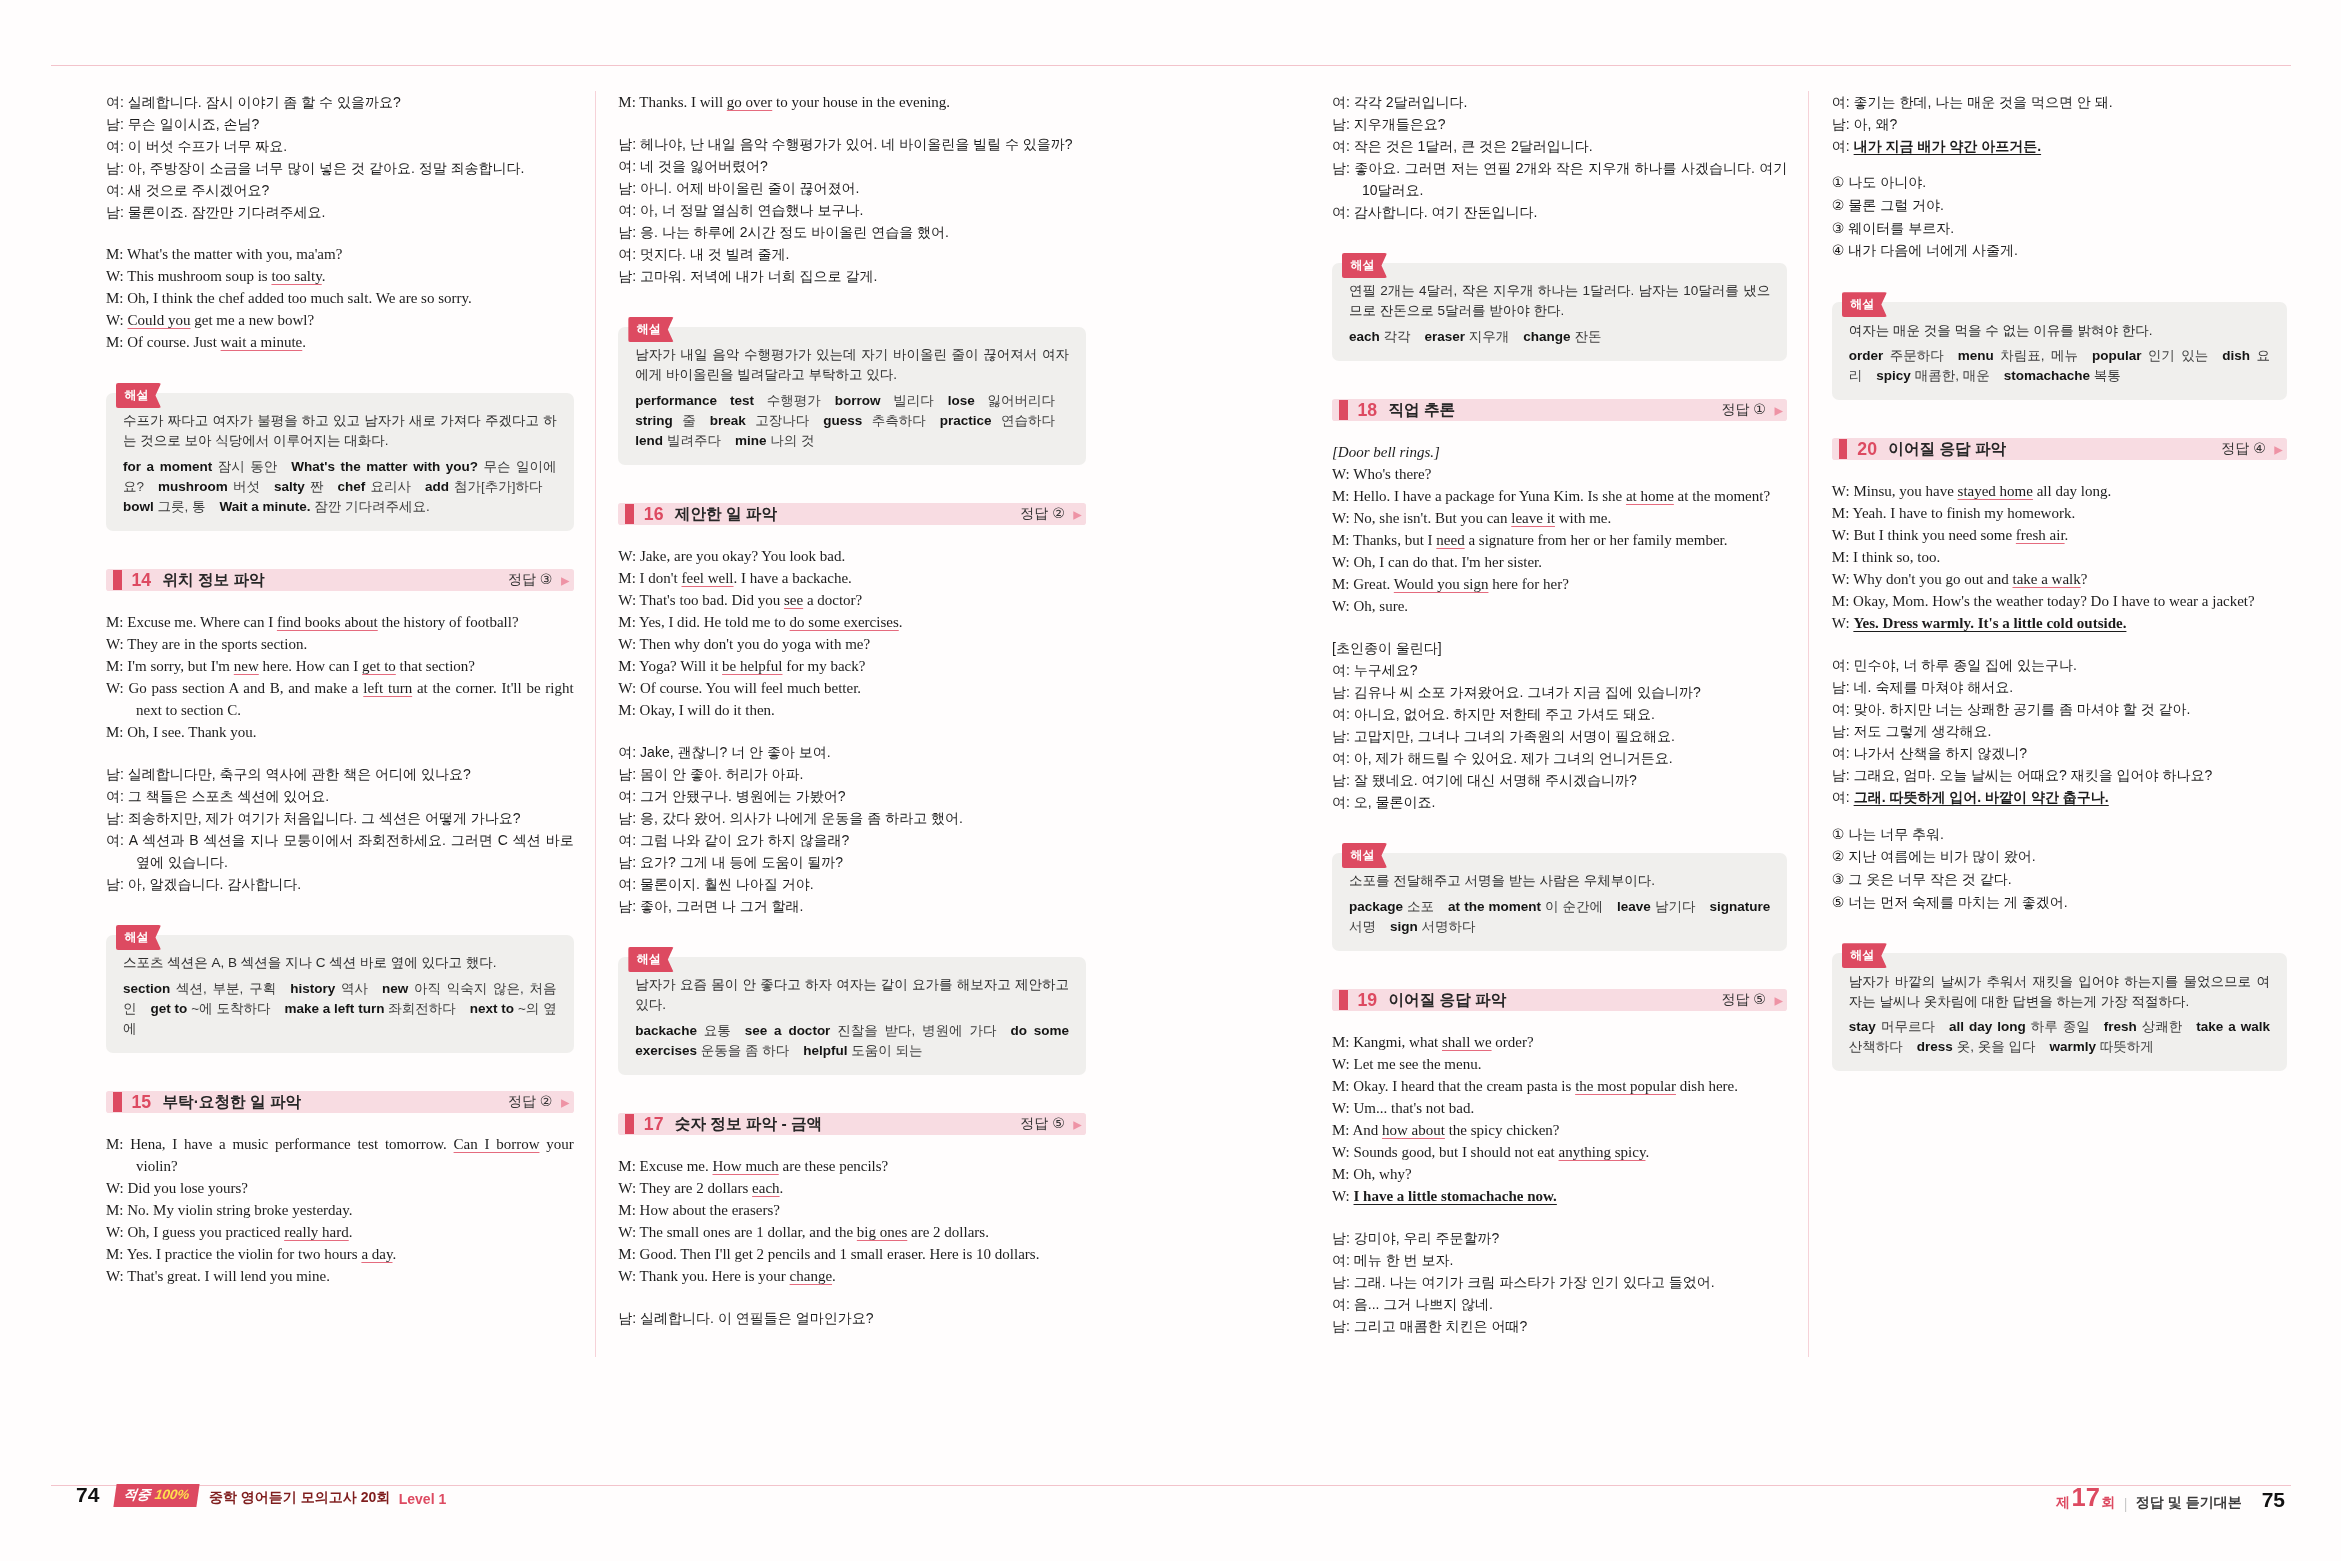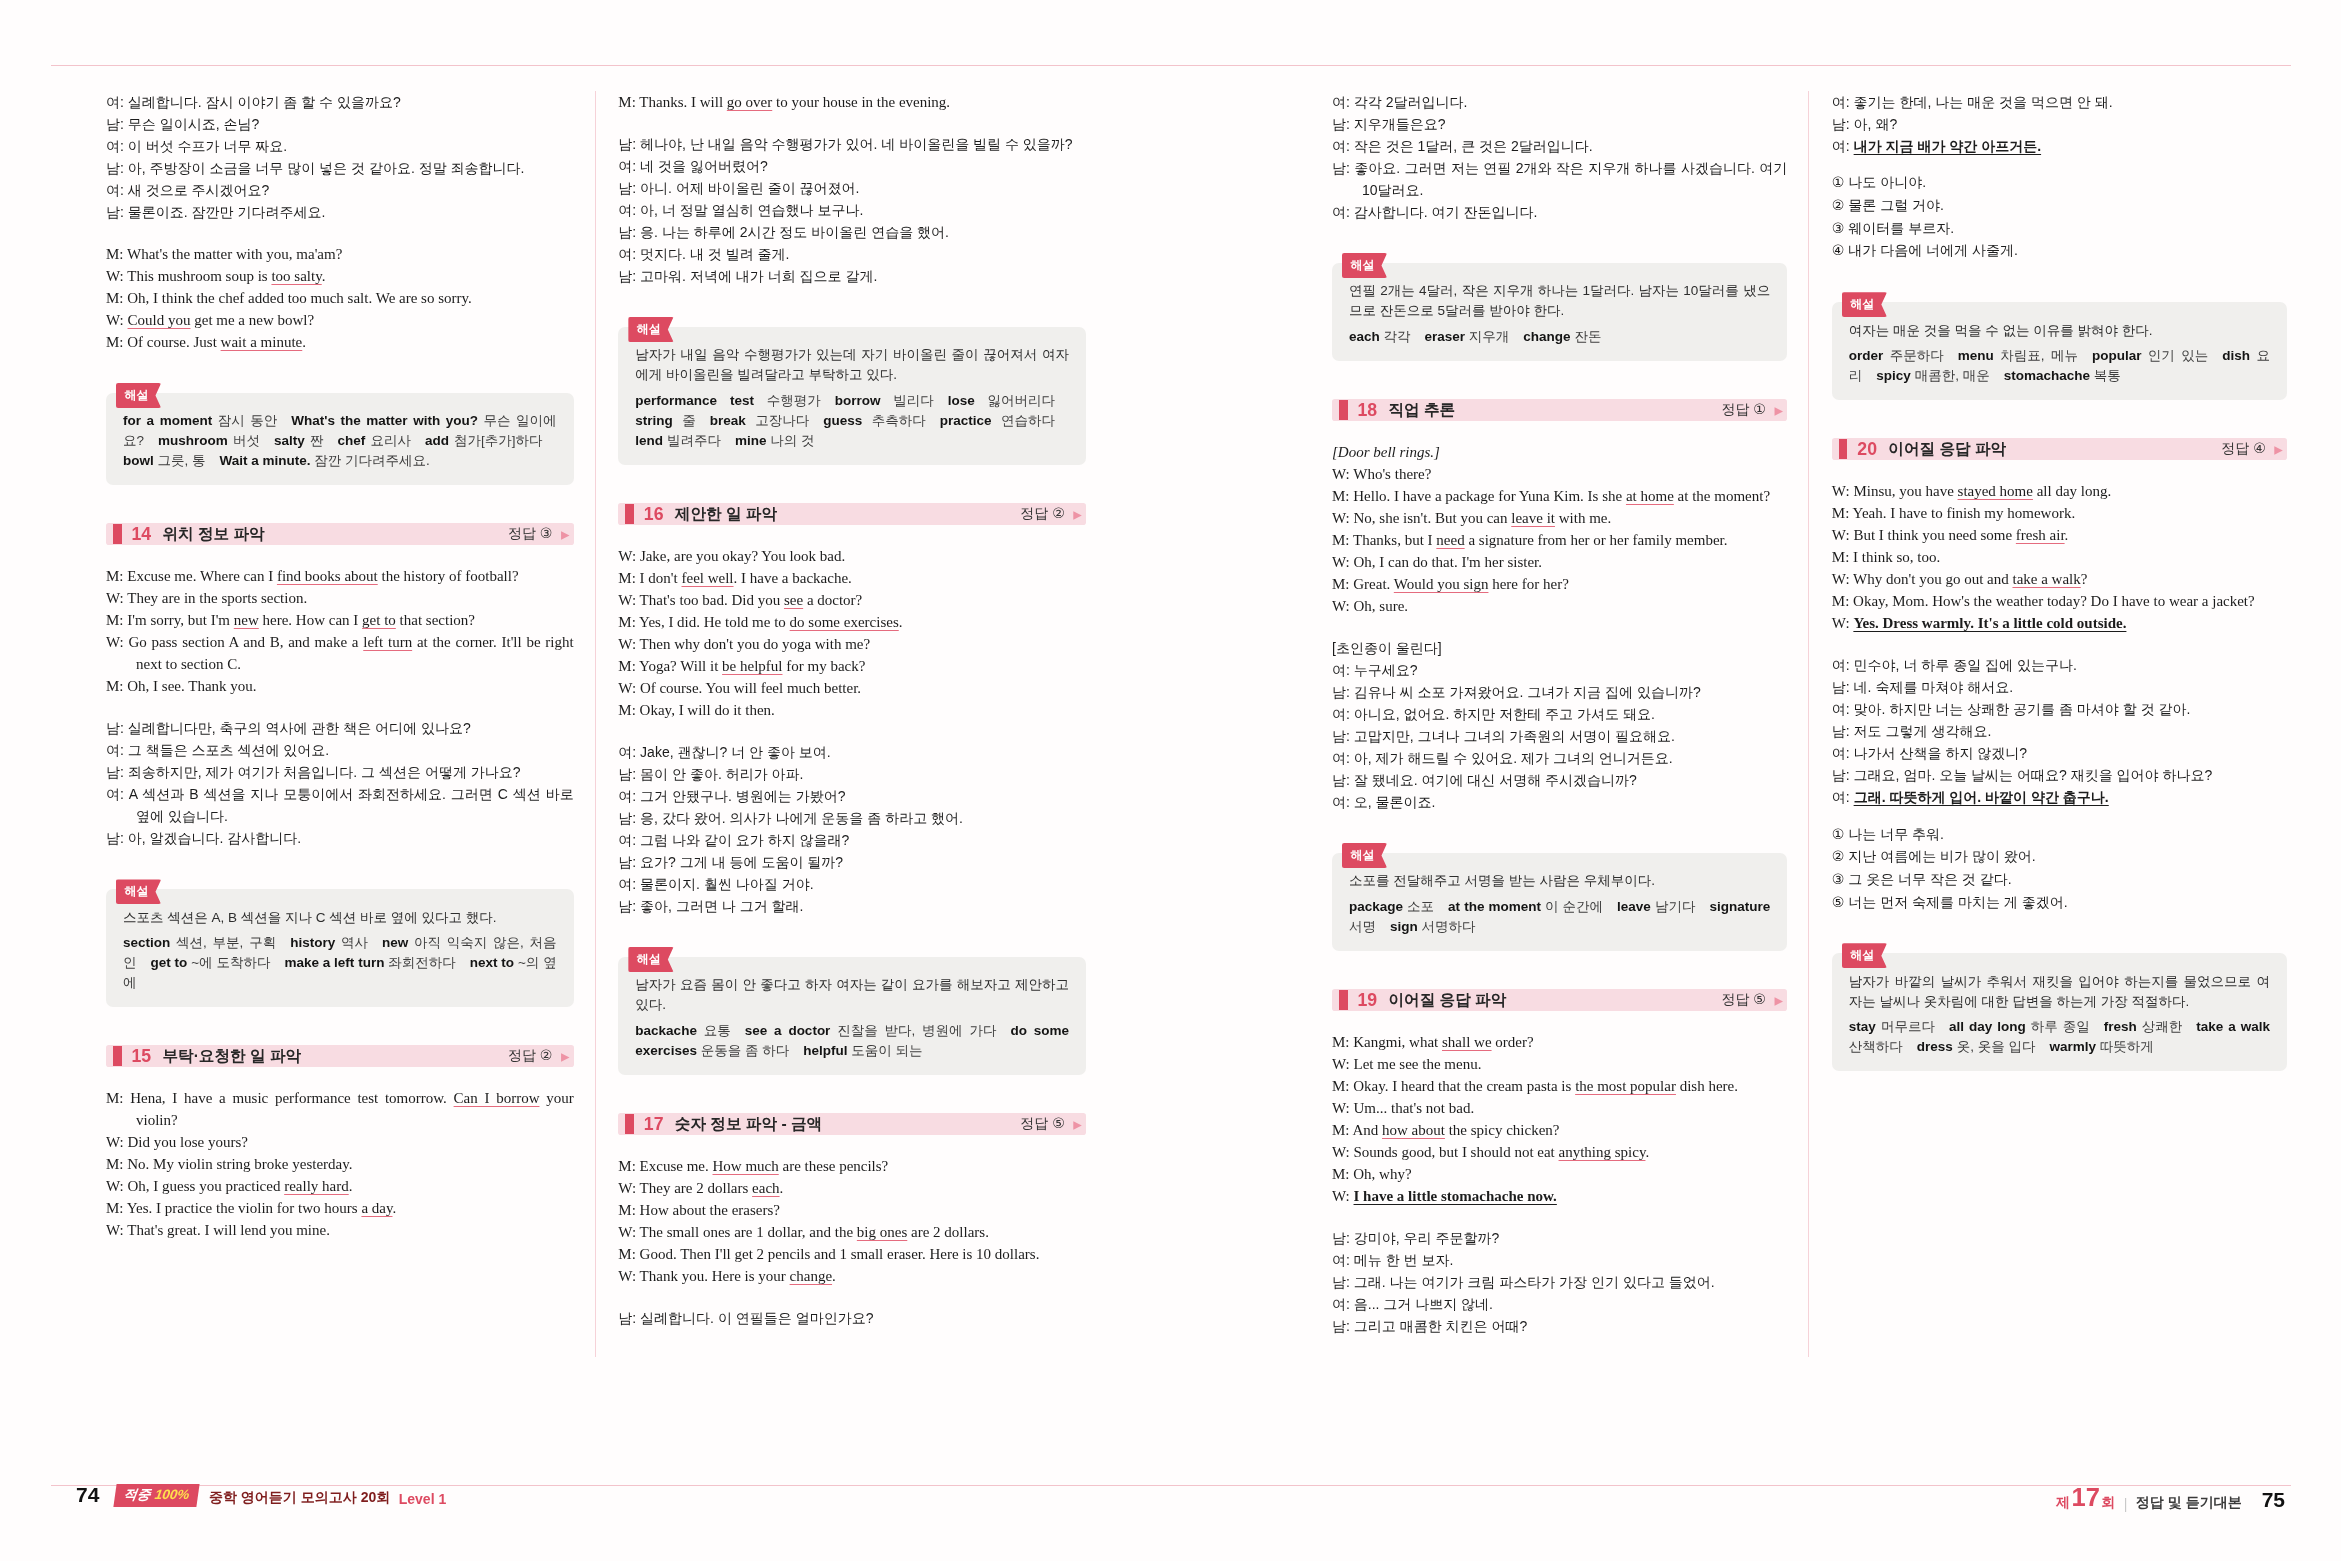--- a/index.html
+++ b/index.html
@@ -67,20 +67,21 @@
         </div>
         <div class="dialog en">
           <div class="line"><span class="spk">M:</span> What's the matter with you, ma'am?</div>
           <div class="line"><span class="spk">W:</span> This mushroom soup is <span class="u">too salty</span>.</div>
           <div class="line"><span class="spk">M:</span> Oh, I think the chef added too much salt. We are so sorry.</div>
           <div class="line"><span class="spk">W:</span> <span class="u">Could you</span> get me a new bowl?</div>
           <div class="line"><span class="spk">M:</span> Of course. Just <span class="u">wait a minute</span>.</div>
         </div>
         <div class="note">
           <span class="note-tag">해설</span>
+          <div class="note-body">수프가 짜다고 여자가 불평을 하고 있고 남자가 새로 가져다 주겠다고 하는 것으로 보아 식당에서 이루어지는 대화다.</div>
           <div class="note-vocab"><span class="vocab-item"><span class="vt">for a moment</span> <span class="vd">잠시 동안</span></span><span class="vocab-item"><span class="vt">What's the matter with you?</span> <span class="vd">무슨 일이에요?</span></span><span class="vocab-item"><span class="vt">mushroom</span> <span class="vd">버섯</span></span><span class="vocab-item"><span class="vt">salty</span> <span class="vd">짠</span></span><span class="vocab-item"><span class="vt">chef</span> <span class="vd">요리사</span></span><span class="vocab-item"><span class="vt">add</span> <span class="vd">첨가[추가]하다</span></span><span class="vocab-item"><span class="vt">bowl</span> <span class="vd">그릇, 통</span></span><span class="vocab-item"><span class="vt">Wait a minute.</span> <span class="vd">잠깐 기다려주세요.</span></span></div>
         </div>
         <div class="sec">
           <span class="sec-mark"></span>
           <span class="sec-num">14</span>
           <span class="sec-title">위치 정보 파악</span>
           <span class="sec-ans">정답 ③</span>
           <span class="sec-arrow">▸</span>
         </div>
         <div class="dialog en">

